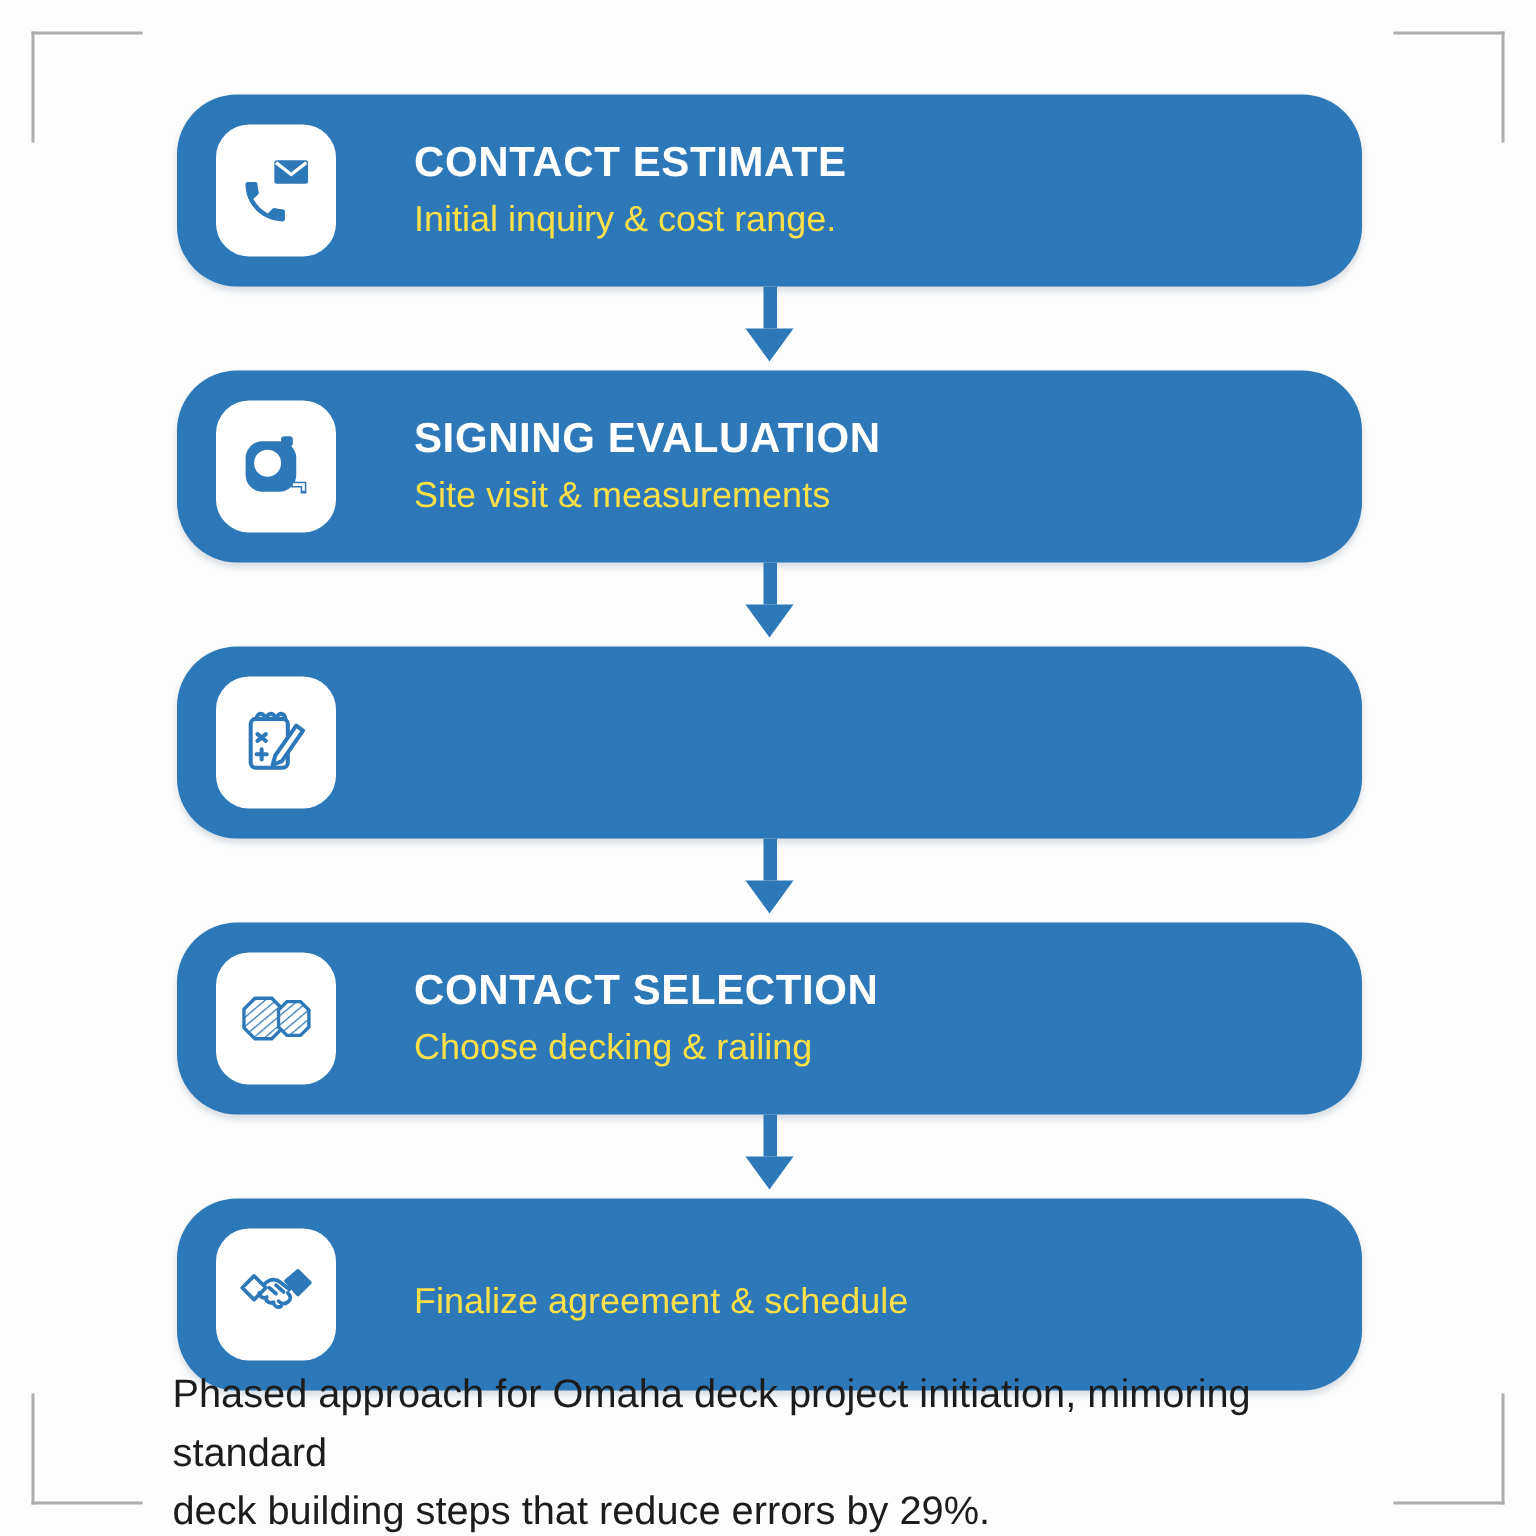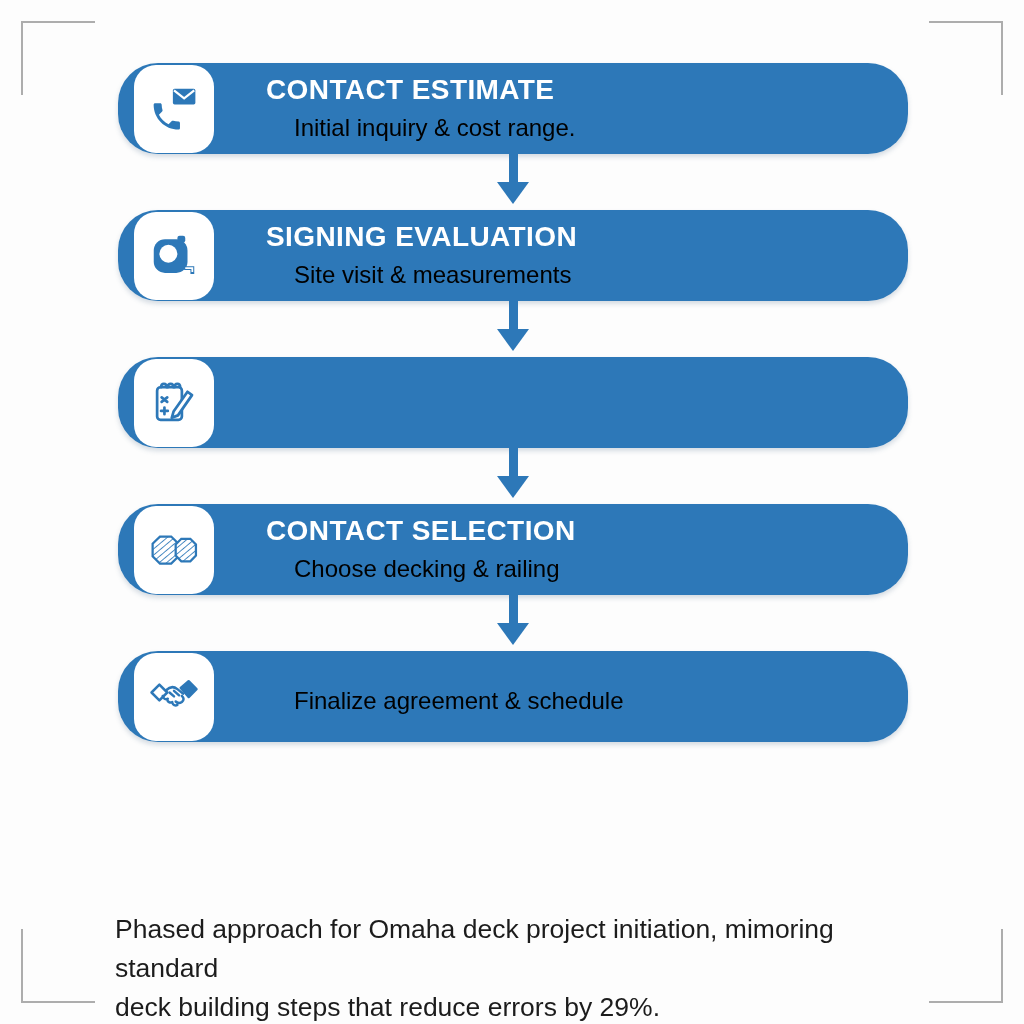--- a/index.html
+++ b/index.html
@@ -11,32 +11,32 @@
   
   .bracket{position:absolute;width:72px;height:72px;}
   .bracket.tl{left:21px;top:21px;border-left:2px solid #adadad;border-top:2px solid #adadad;}
   .bracket.tr{right:21px;top:21px;border-right:2px solid #adadad;border-top:2px solid #adadad;}
   .bracket.bl{left:21px;bottom:21px;border-left:2px solid #adadad;border-bottom:2px solid #adadad;}
   .bracket.br{right:21px;bottom:21px;border-right:2px solid #adadad;border-bottom:2px solid #adadad;}
 
   
   .steps{position:absolute;left:118px;top:63px;width:790px;display:flex;flex-direction:column;}
   .step{
-    height:91px;background:#2d78b8;border-radius:40px;
-    display:flex;align-items:center;padding-left:16px;box-sizing:border-box;
+    height:128px;background:#2d78b8;border-radius:40px;
+    display:flex;align-items:center;padding-left:26px;box-sizing:border-box;
     box-shadow:0 3px 5px rgba(70,100,130,0.22);
   }
   .icon-tile{
     width:80px;height:88px;background:#ffffff;border-radius:22px;
     display:flex;align-items:center;justify-content:center;flex:0 0 auto;
   }
   .icon-tile svg{display:block;}
   .step-text{margin-left:52px;color:#ffffff;}
   .step-title{font-size:28px;font-weight:bold;letter-spacing:0.4px;line-height:1.1;}
-  .step-subtitle{font-size:24px;font-weight:400;color:#000000;margin-top:9px;margin-left:28px;}
+  .step-subtitle{font-size:24px;font-weight:400;color:#fde047;margin-top:9px;}
 
   
   .arrow{height:56px;display:flex;flex-direction:column;align-items:center;justify-content:flex-start;}
   .arrow .stem{width:9px;height:28px;background:#2d78b8;}
   .arrow .head{
     width:0;height:0;border-left:16px solid transparent;border-right:16px solid transparent;
     border-top:22px solid #2d78b8;
   }
 
   

